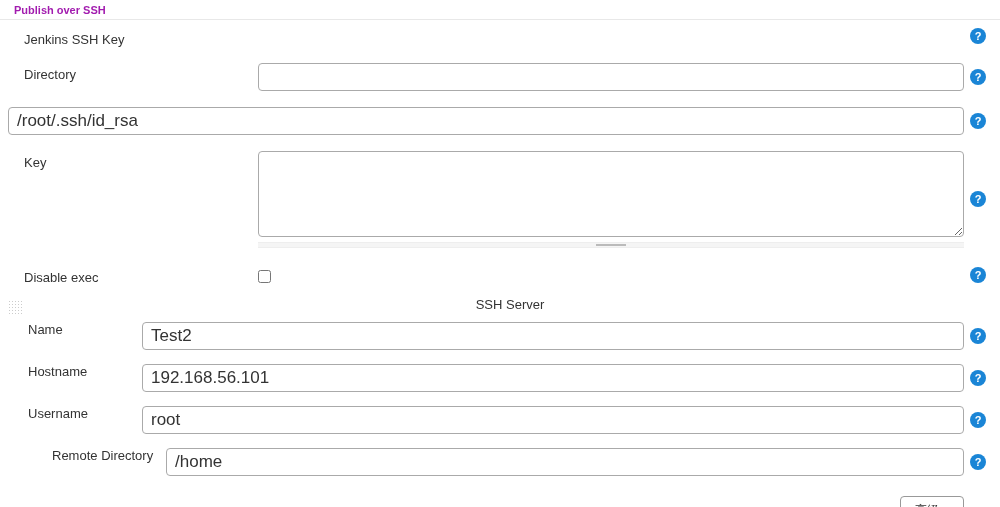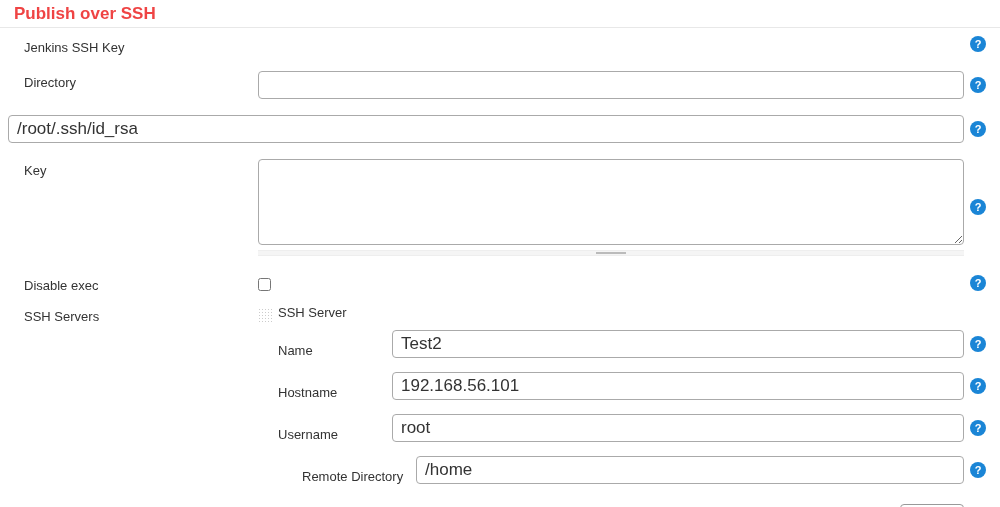--- a/index.html
+++ b/index.html
@@ -9,24 +9,24 @@
     }
     body {
       font-family: -apple-system, BlinkMacSystemFont, "Segoe UI", Arial, sans-serif;
       font-size: 13px;
       color: #333;
       background: #fff;
       width: 1000px;
     }
     .section-title {
       font-weight: bold;
-      font-size: 17px;
+      font-size: 11px;
       padding: 4px 14px 3px;
       border-bottom: 1px solid #e8e8e8;
-      color: #ef4444;
+      color: #a21caf;
     }
     .form-row {
       display: flex;
       align-items: flex-start;
       padding: 4px 8px;
       position: relative;
     }
     .form-label {
       width: 250px;
       padding-left: 16px;
@@ -110,24 +110,25 @@
       width: 14px;
       height: 14px;
       margin-top: 3px;
       margin-right: 6px;
       background-image: radial-gradient(#ccc 1px, transparent 1px);
       background-size: 3px 3px;
     }
     .server-header-label {
       font-size: 13px;
       color: #333;
+      text-align: center;
     }
     .nested-row {
       display: flex;
-      align-items: flex-end;
+      align-items: flex-start;
       padding: 4px 0;
       position: relative;
     }
     .nested-label {
       width: 114px;
       padding-left: 0;
       color: #333;
       font-size: 13px;
       flex-shrink: 0;
     }
@@ -195,21 +196,20 @@
 
 <div class="form-row row-spacing" style="padding-top:14px;">
   <div class="form-label">Disable exec</div>
   <div class="form-field" style="height:18px;">
     <input type="checkbox" class="checkbox" style="">
     <span class="help-icon help-icon-right">?</span>
   </div>
 </div>
 
 <div class="form-row">
-  <div class="form-label">SSH Servers</div>
   <div class="form-field" style="padding-right:0;">
     <div class="server-block">
       <div class="server-grip"></div>
       <div style="flex:1;">
         <div class="server-header-label">SSH Server</div>
 
         <div class="nested-row" style="margin-top:6px;">
           <div class="nested-label">Name</div>
           <div class="nested-field">
             <input type="text" class="input-text" value="Test2" style="">

